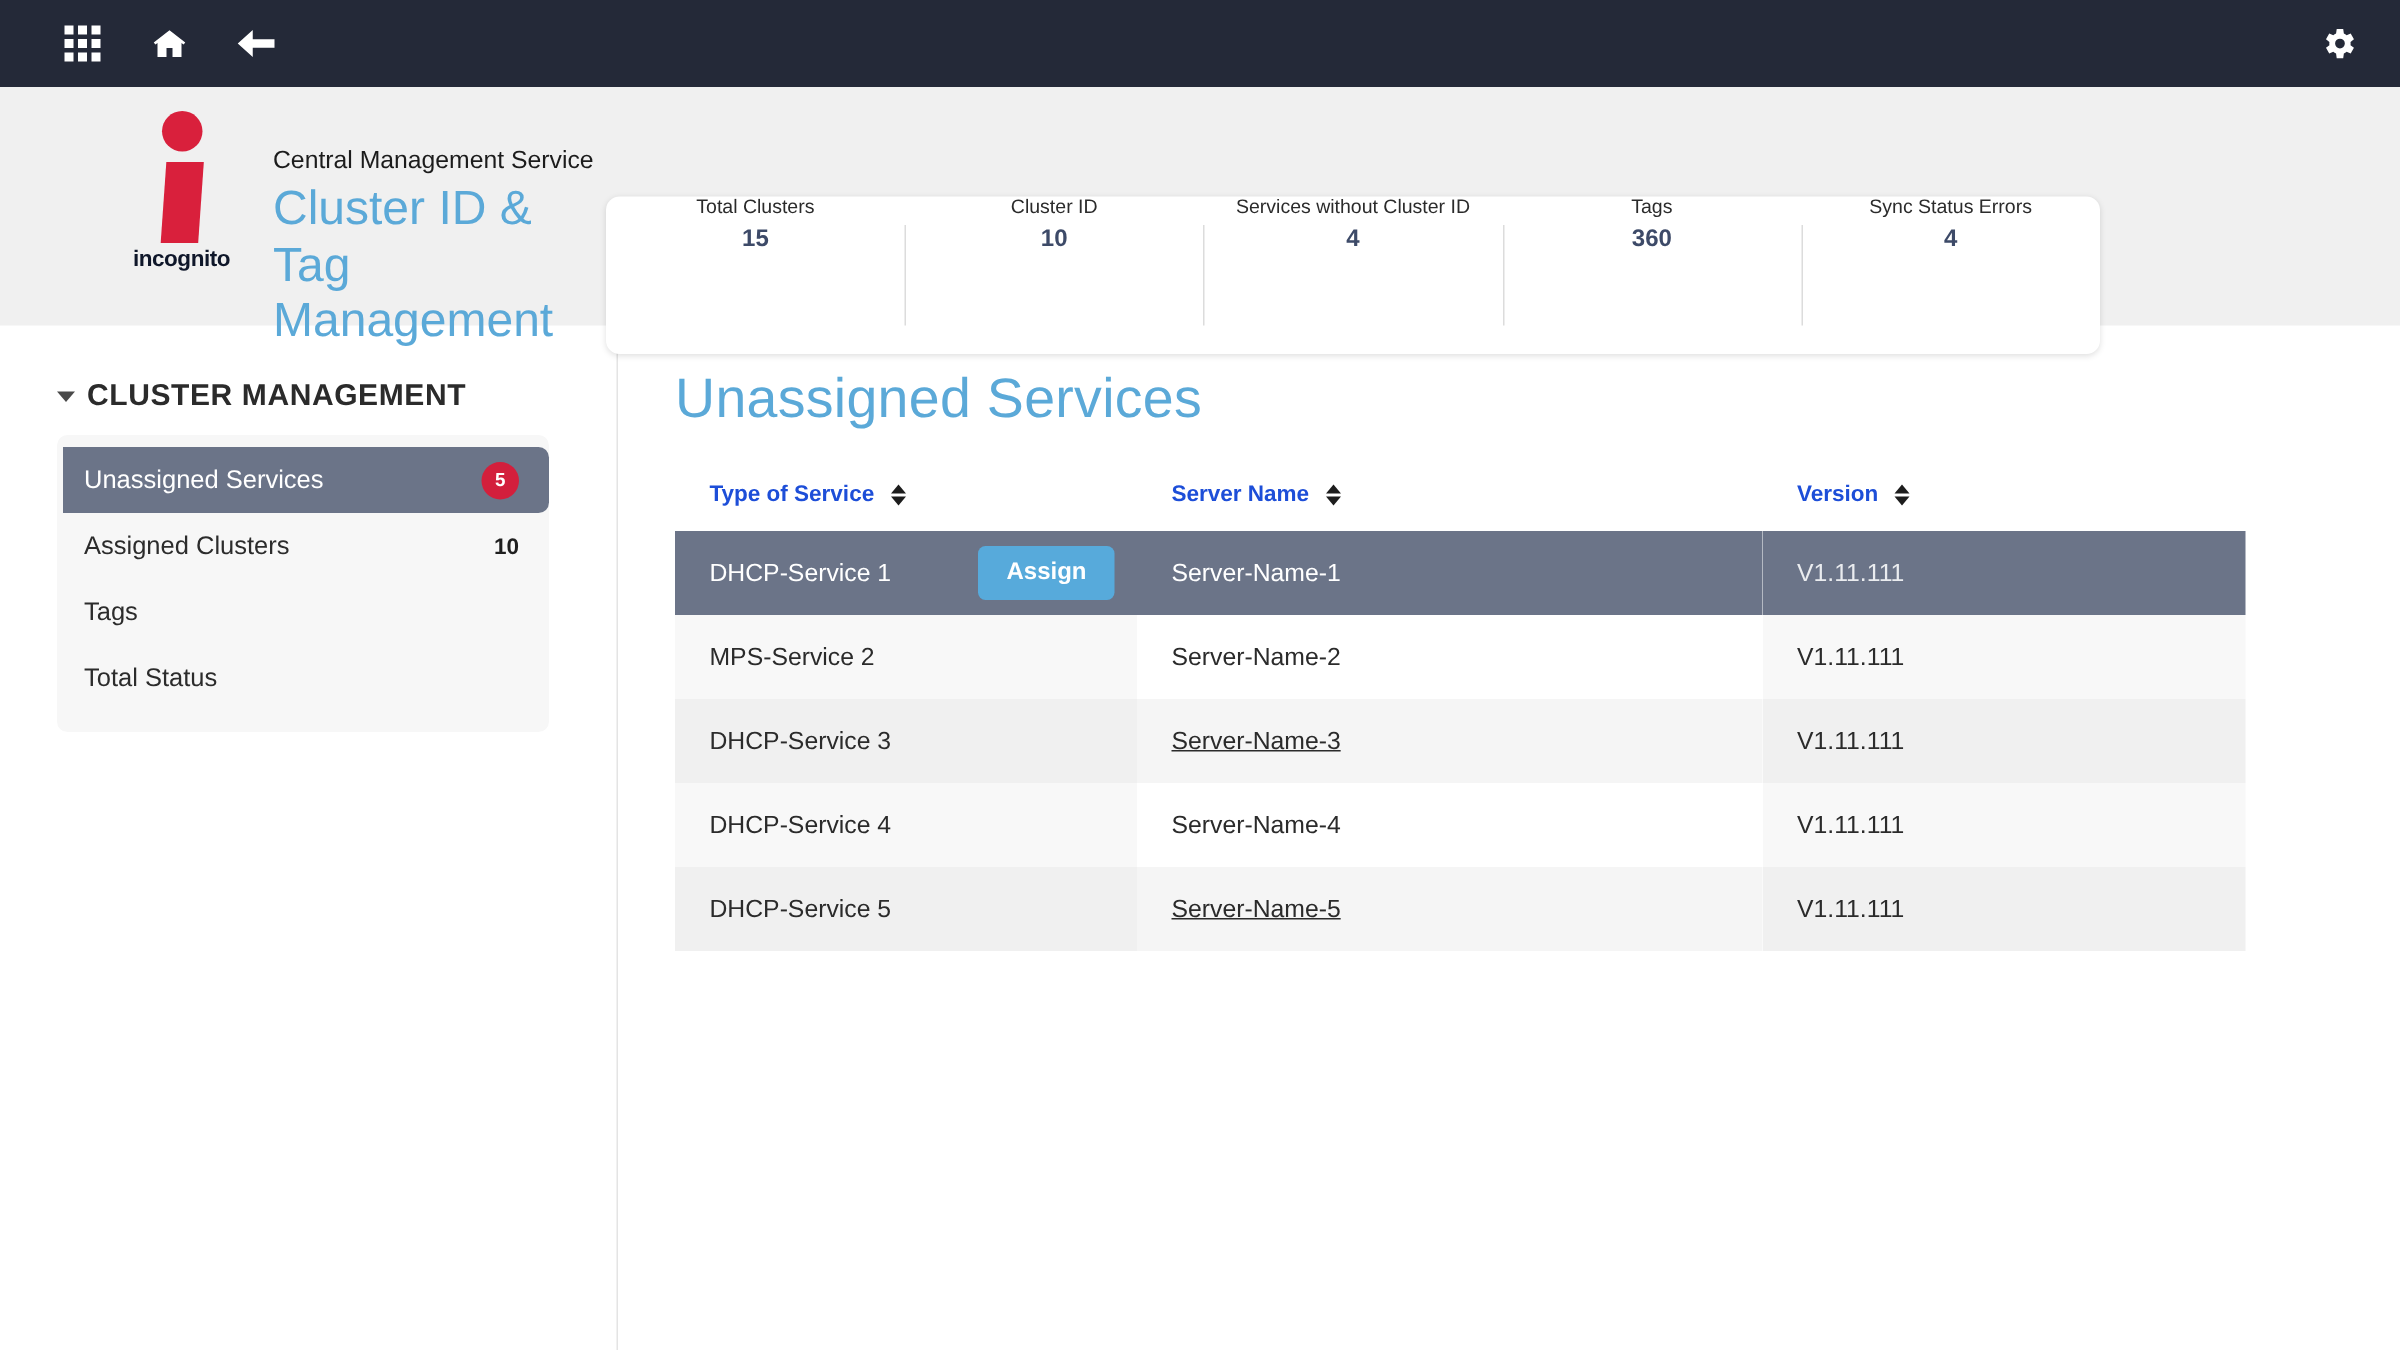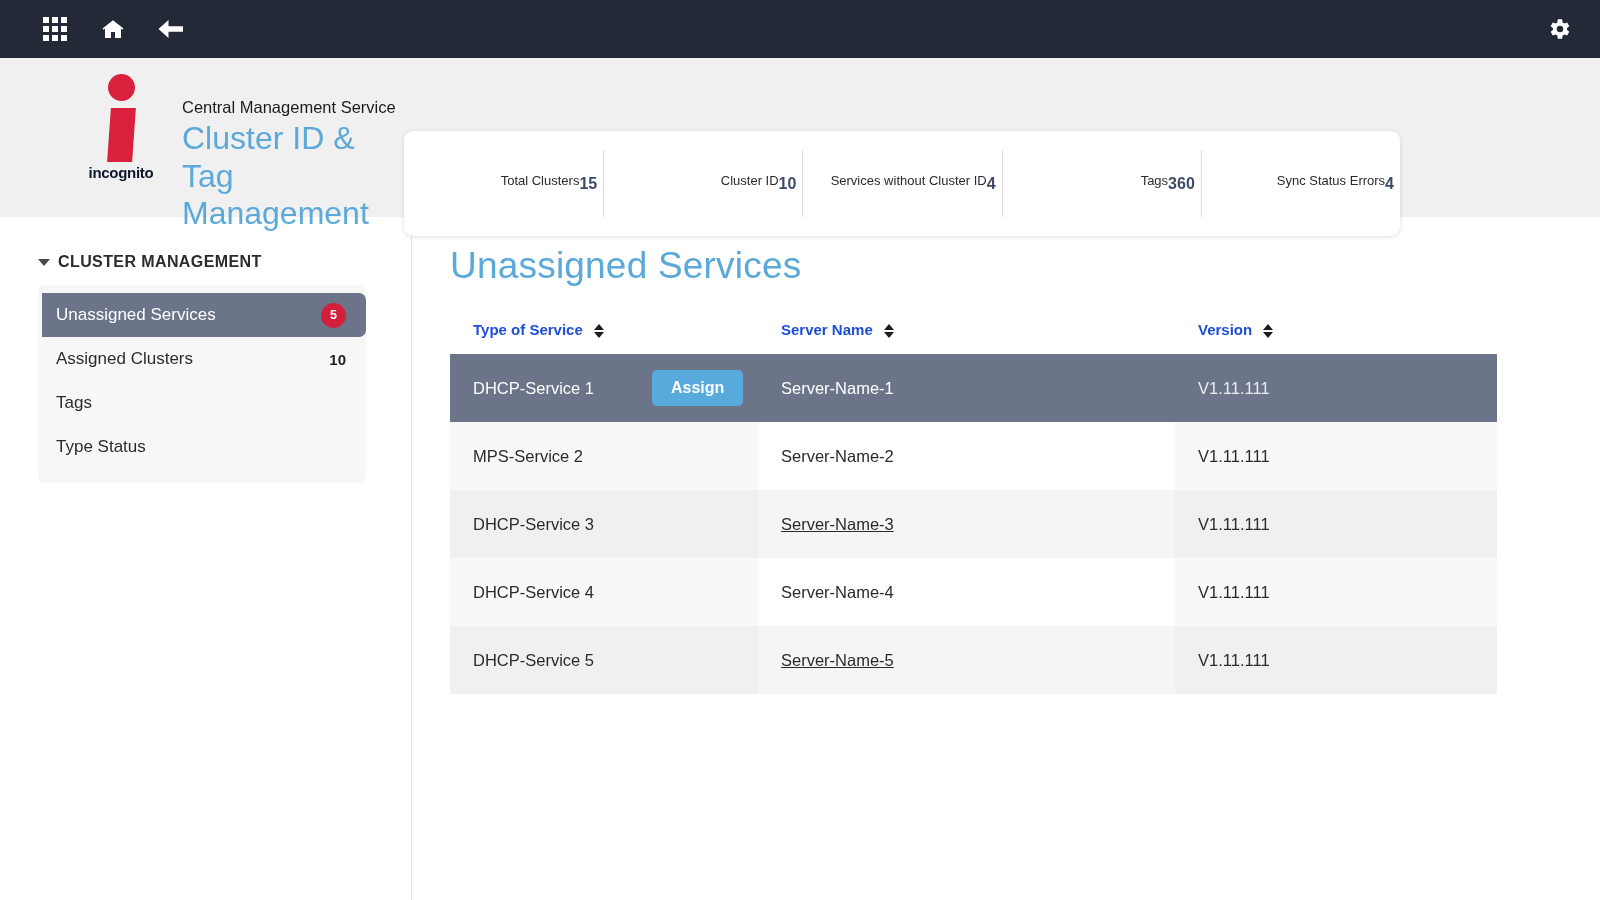--- a/index.html
+++ b/index.html
@@ -76,22 +76,22 @@
     left: 404px; top: 73px;
     width: 996px; height: 105px;
     background: #ffffff;
     border-radius: 9px;
     box-shadow: 0 1px 4px rgba(0,0,0,0.13);
     display: flex;
     align-items: stretch;
   }
   .kpi {
     flex: 1;
-    display: flex; flex-direction: row;
-    align-items: center; justify-content: flex-end;
+    display: flex; flex-direction: column;
+    align-items: center; justify-content: flex-start;
     position: relative;
     padding: 0 6px;
   }
   .kpi + .kpi::before {
     content: "";
     position: absolute; left: 0; top: 19px; bottom: 19px;
     width: 1px; background: #dcdcdc;
   }
   .kpi-label {
     font-size: 13px; color: #2b2b2b; text-align: center;
@@ -112,21 +112,21 @@
     display: flex; align-items: center; gap: 8px;
     padding-left: 38px; margin-bottom: 14px;
   }
   .caret {
     width: 0; height: 0;
     border-left: 6px solid transparent;
     border-right: 6px solid transparent;
     border-top: 7px solid #4a4a4a;
   }
   .sb-head-label {
-    font-size: 16px; font-weight: bold; color: #2b2b2b;
+    font-size: 20px; font-weight: bold; color: #2b2b2b;
     letter-spacing: 0.4px;
   }
   .sb-panel {
     margin-left: 38px; width: 328px;
     background: #f7f7f7;
     border-radius: 7px;
     padding: 8px 0 14px 0;
   }
   .sb-item {
     height: 44px;
@@ -172,21 +172,21 @@
   .sortglyph .up {
     border-left: 5px solid transparent; border-right: 5px solid transparent;
     border-bottom: 6px solid #1d1d1d; margin-bottom: 2px;
   }
   .sortglyph .down {
     border-left: 5px solid transparent; border-right: 5px solid transparent;
     border-top: 6px solid #1d1d1d;
   }
 
   table.svc td {
-    height: 68px;
+    height: 56px;
     font-size: 16.5px; color: #2b2b2b;
     padding-left: 23px;
     position: relative;
   }
   tr.r-odd  td { background: #f0f0f0; }
   tr.r-even td { background: #f8f8f8; }
   tr.r-even td.col-mid { background: #ffffff; }
   tr.r-odd  td.col-mid { background: #f5f5f5; text-decoration: underline; }
 
   tr.selected td {
@@ -295,21 +295,21 @@
         <span class="sb-badge">5</span>
       </div>
       <div class="sb-item">
         <span>Assigned Clusters</span>
         <span class="sb-count">10</span>
       </div>
       <div class="sb-item">
         <span>Tags</span>
       </div>
       <div class="sb-item">
-        <span>Type Status</span>
+        <span>Total Status</span>
       </div>
     </div>
   </div>
 
   <div class="content">
     <h1 class="page-title">Unassigned Services</h1>
 
     <table class="svc">
       <colgroup>
         <col style="width:308px">

